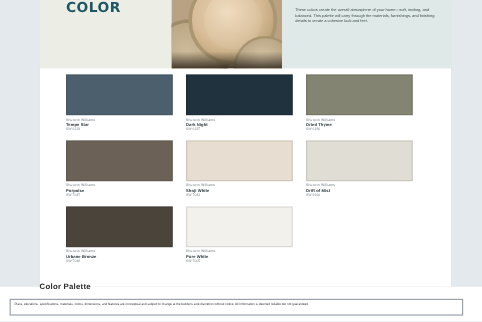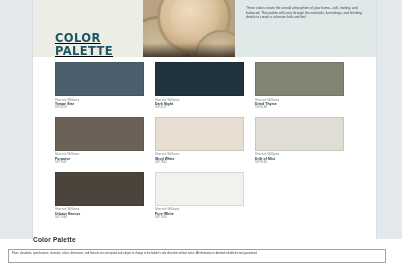--- a/index.html
+++ b/index.html
@@ -38,24 +38,23 @@
     width: 343px;
     height: 57px;
     display: flex;
   }
 
   .header-title-panel {
     width: 110px;
     height: 57px;
     background: #eceee5;
     display: flex;
-    align-items: flex-end;
+    align-items: flex-start;
     padding-left: 22px;
     box-sizing: border-box;
-    text-decoration: underline;
   }
 
   .header-title {
     color: #1d5763;
     font-family: "DejaVu Sans", sans-serif;
     font-weight: bold;
     font-size: 11.5px;
     line-height: 12.5px;
     letter-spacing: 0.4px;
   }
@@ -224,21 +223,20 @@
 
 <div id="app">
 
   <div class="sheet">
 
     <div class="header">
 
       <div class="header-title-panel">
         <div class="header-title">
           <span>COLOR</span>
-          <span class="line2">PALETTE</span>
         </div>
       </div>
 
       <div class="header-photo">
         <div class="can can-b"></div>
         <div class="can can-a">
           <div class="can-a-inner"></div>
         </div>
         <div class="can can-c"></div>
         <div class="can-shadow"></div>

